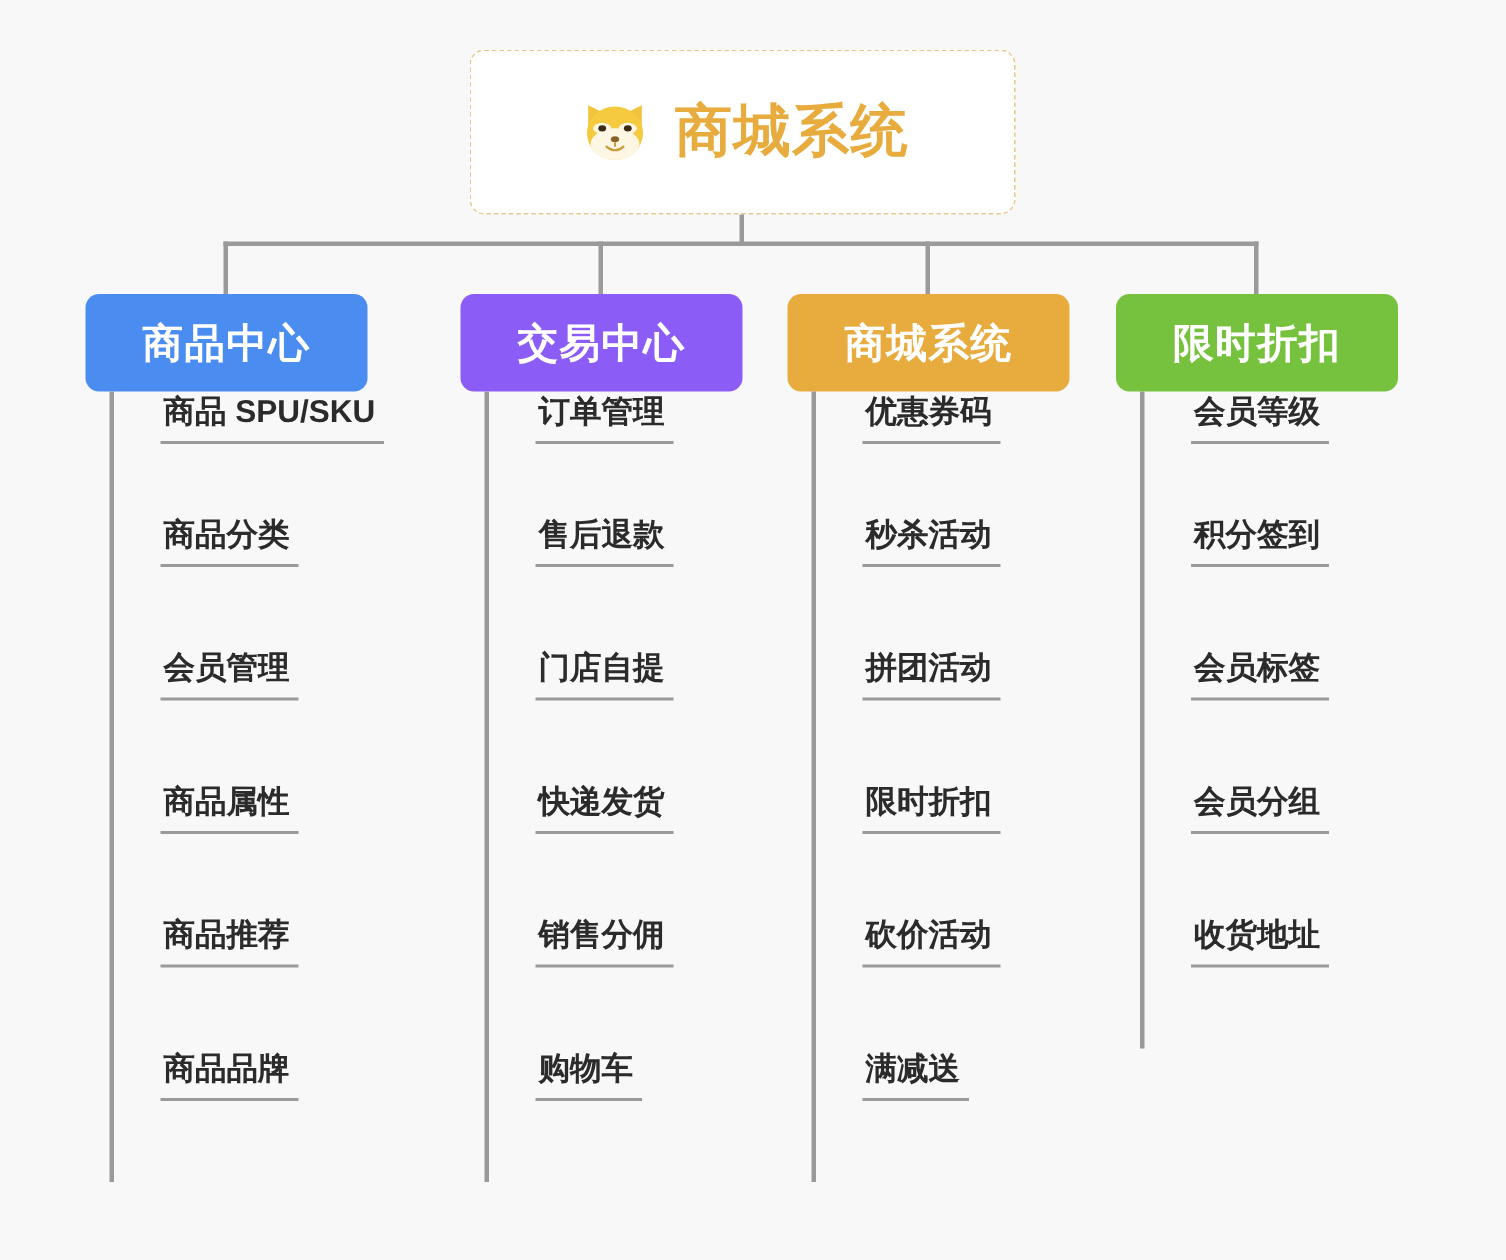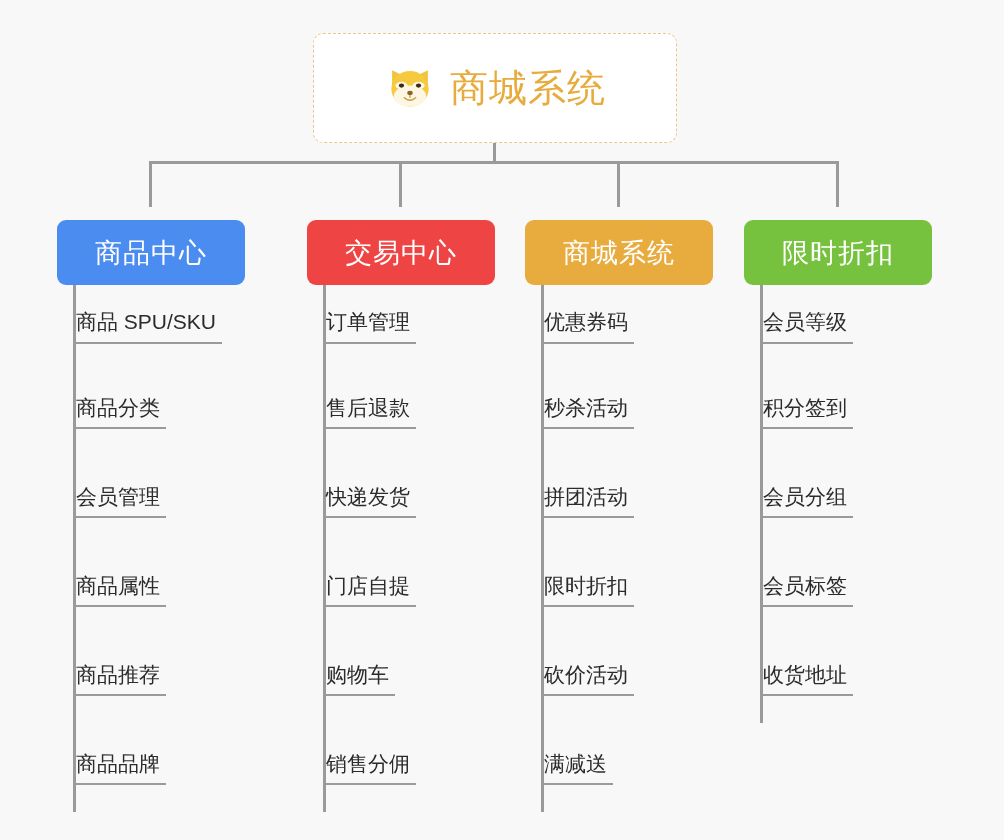--- a/index.html
+++ b/index.html
@@ -11,20 +11,21 @@
     background: #f8f8f8;
     font-family: "Liberation Sans", "DejaVu Sans", sans-serif;
     overflow: hidden;
   }
 
   #canvas {
     position: relative;
     width: 1004px;
     height: 840px;
     background: #f8f8f8;
+    font-weight: bold;
   }
 
   
   .root-node {
     position: absolute;
     left: 313px;
     top: 33px;
     width: 364px;
     height: 110px;
     background: #ffffff;
@@ -57,21 +58,21 @@
   .conn {
     position: absolute;
     background: #9a9a9a;
   }
   .conn-v  { width: 3px; }
   .conn-h  { height: 3px; }
 
   
   .column {
     position: absolute;
-    top: 220px;
+    top: 196px;
   }
 
   .cat-header {
     width: 188px;
     height: 65px;
     border-radius: 9px;
     display: flex;
     align-items: center;
     justify-content: center;
     color: #ffffff;
@@ -86,21 +87,22 @@
     margin-left: 16px;
     padding-left: 0;
     border-left: 3px solid #9a9a9a;
     padding-top: 0;
   }
 
   .leaf {
     position: relative;
     height: 89px;
     display: flex;
-    align-items: center;
+    align-items: flex-start;
+    padding-left: 33px;
   }
 
   .leaf-text {
     display: inline-block;
     font-size: 21px;
     line-height: 1.35;
     color: #2b2b2b;
     white-space: nowrap;
     border-bottom: 2px solid #9a9a9a;
     padding: 0 6px 5px 2px;
@@ -170,41 +172,41 @@
       <div class="leaf">
           <span class="leaf-text">商品推荐</span>
         </div>
       <div class="leaf">
           <span class="leaf-text">商品品牌</span>
         </div>
     </div>
   </div>
 
   <div class="column" style="left:307px;">
-    <div class="cat-header" style="background:#ef4444;">
+    <div class="cat-header" style="background:#8b5cf6;">
       <span>交易中心</span>
     </div>
     <div class="branch">
       <div class="leaf">
           <span class="leaf-text">订单管理</span>
         </div>
       <div class="leaf">
           <span class="leaf-text">售后退款</span>
         </div>
       <div class="leaf">
+          <span class="leaf-text">门店自提</span>
+        </div>
+      <div class="leaf">
           <span class="leaf-text">快递发货</span>
         </div>
       <div class="leaf">
-          <span class="leaf-text">门店自提</span>
+          <span class="leaf-text">销售分佣</span>
         </div>
       <div class="leaf">
           <span class="leaf-text">购物车</span>
-        </div>
-      <div class="leaf">
-          <span class="leaf-text">销售分佣</span>
         </div>
     </div>
   </div>
 
   <div class="column" style="left:525px;">
     <div class="cat-header" style="background:#e8ab3d;">
       <span>商城系统</span>
     </div>
     <div class="branch">
       <div class="leaf">
@@ -233,24 +235,24 @@
       <span>限时折扣</span>
     </div>
     <div class="branch">
       <div class="leaf">
           <span class="leaf-text">会员等级</span>
         </div>
       <div class="leaf">
           <span class="leaf-text">积分签到</span>
         </div>
       <div class="leaf">
+          <span class="leaf-text">会员标签</span>
+        </div>
+      <div class="leaf">
           <span class="leaf-text">会员分组</span>
         </div>
       <div class="leaf">
-          <span class="leaf-text">会员标签</span>
-        </div>
-      <div class="leaf">
           <span class="leaf-text">收货地址</span>
         </div>
     </div>
   </div>
 
 </div>
 
 </body></html>

